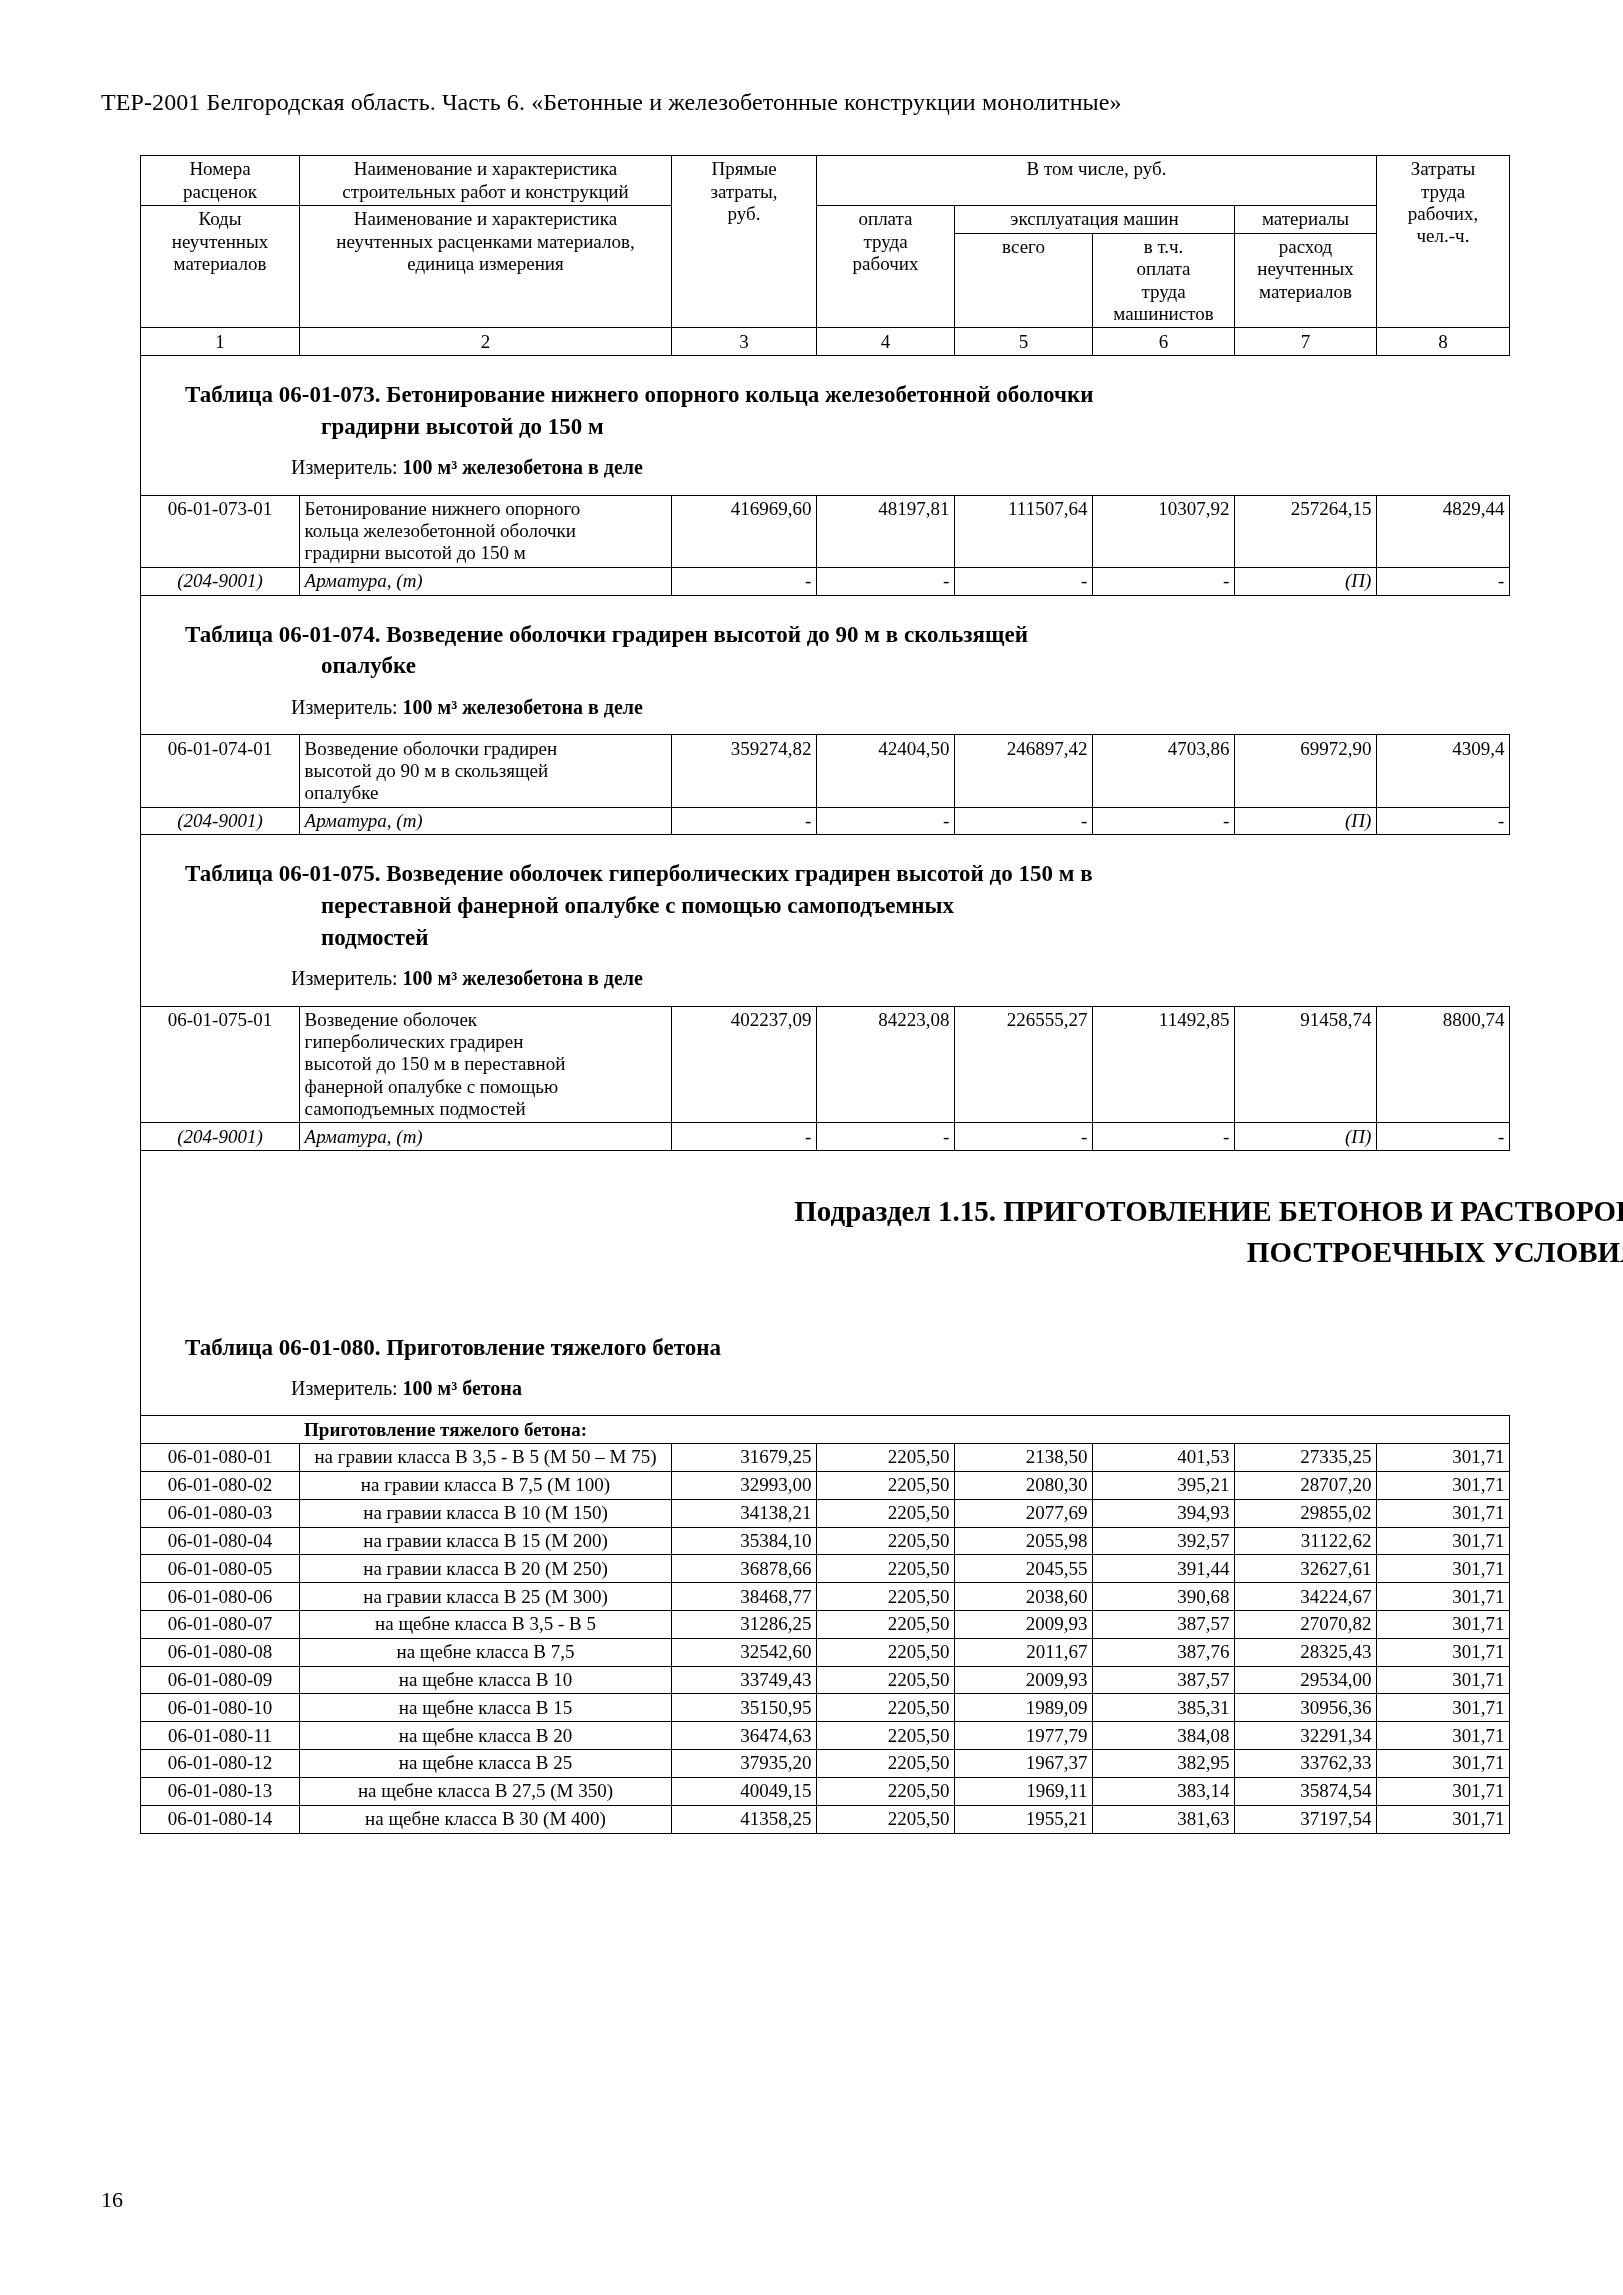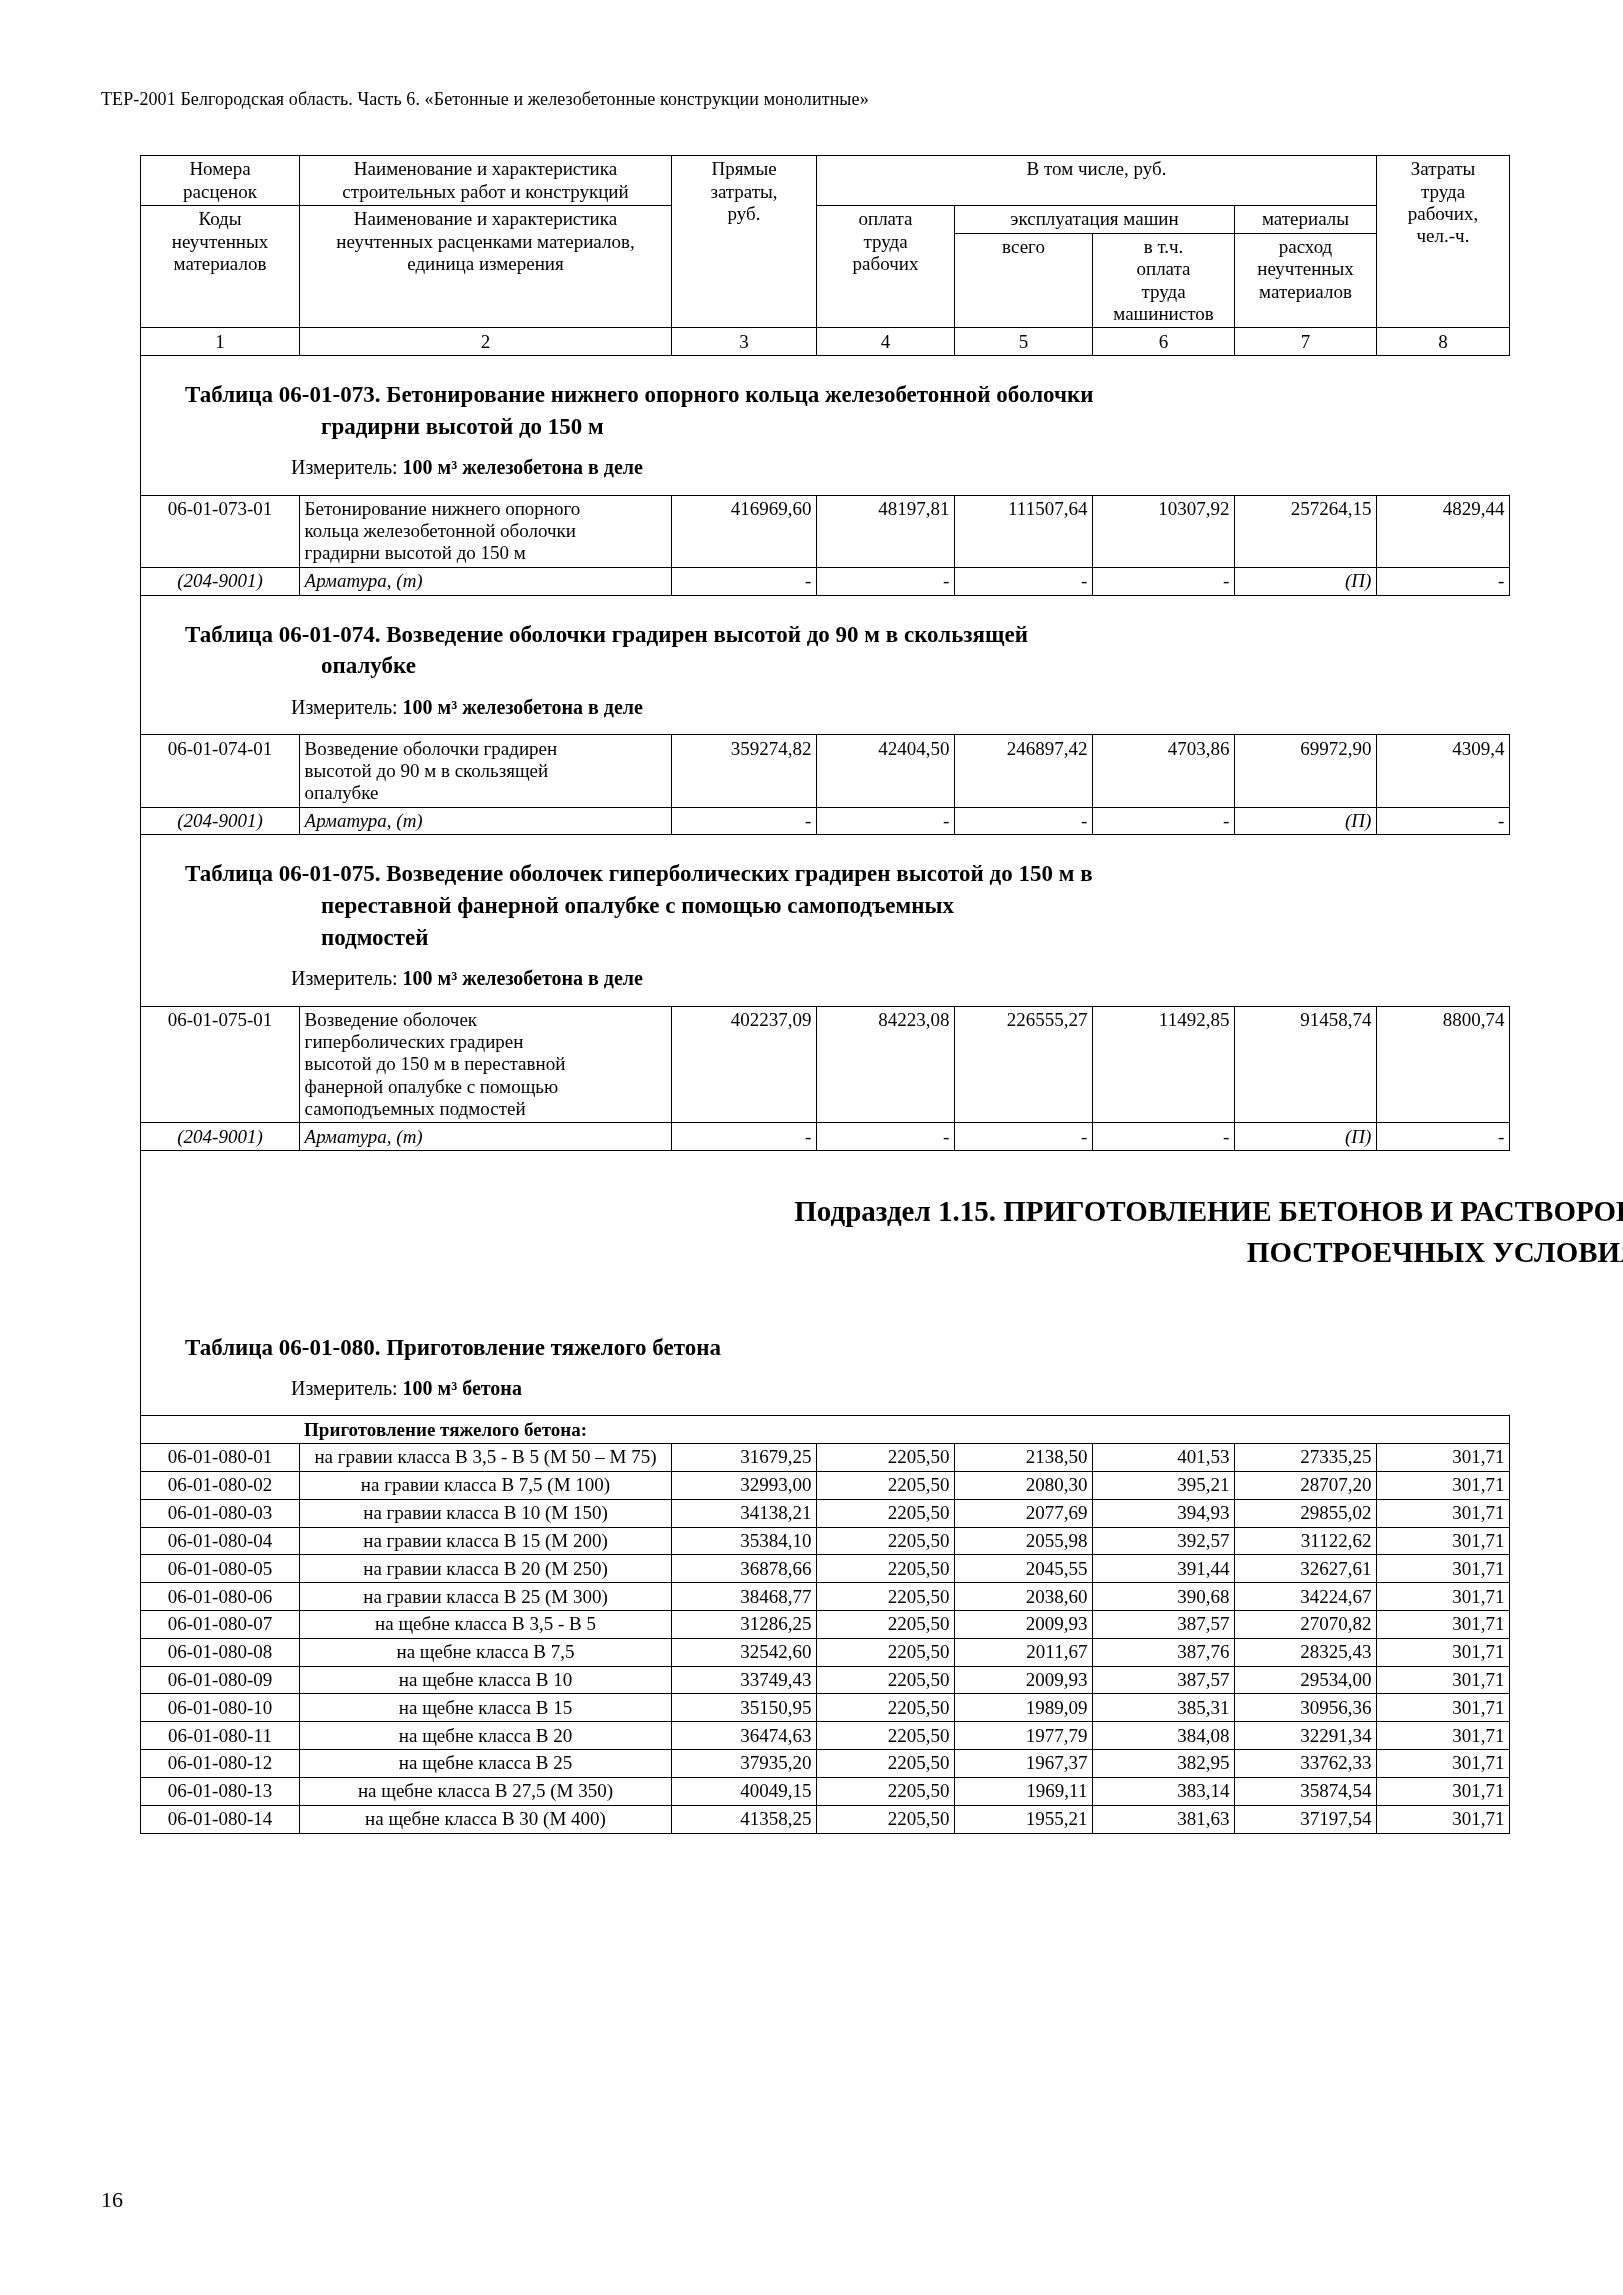--- a/index.html
+++ b/index.html
@@ -17,21 +17,21 @@
     height: 2295px;
     background: #ffffff;
     box-sizing: border-box;
     padding: 0;
     overflow: hidden;
   }
   .running-head {
     position: absolute;
     left: 101px;
     top: 89px;
-    font-size: 18px;
+    font-size: 24px;
     letter-spacing: 0.1px;
     white-space: nowrap;
   }
   .sheet {
     position: absolute;
     left: 101px;
     top: 155px;
     width: 1370px;
     padding-left: 39px;
   }

